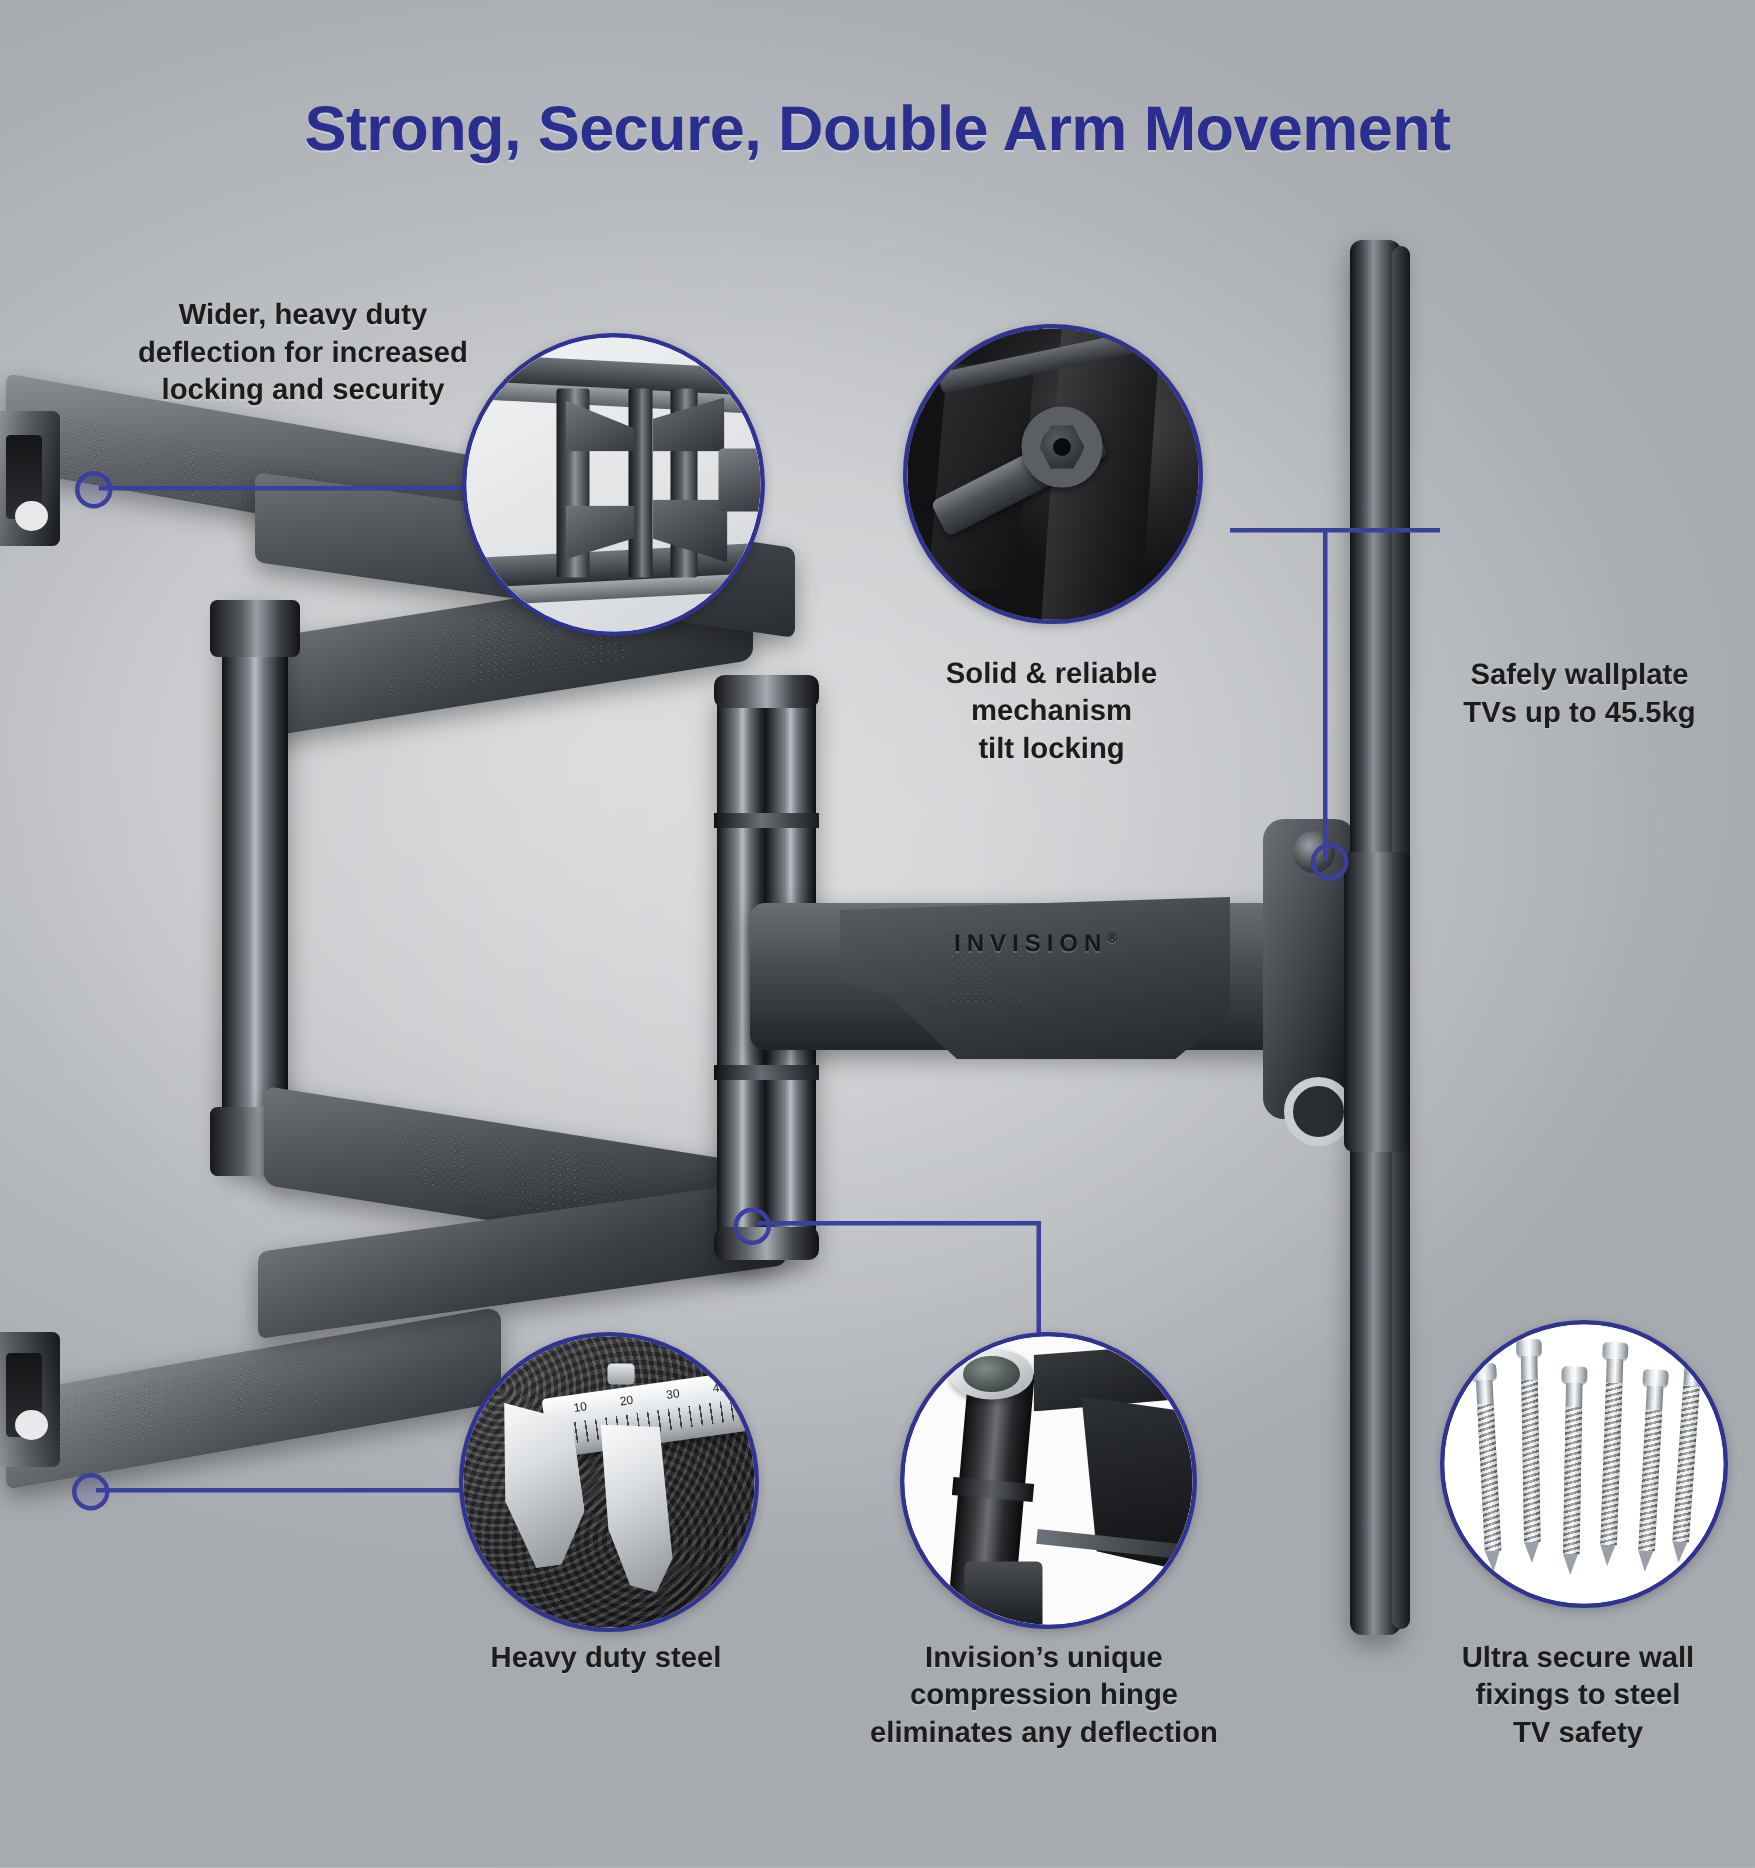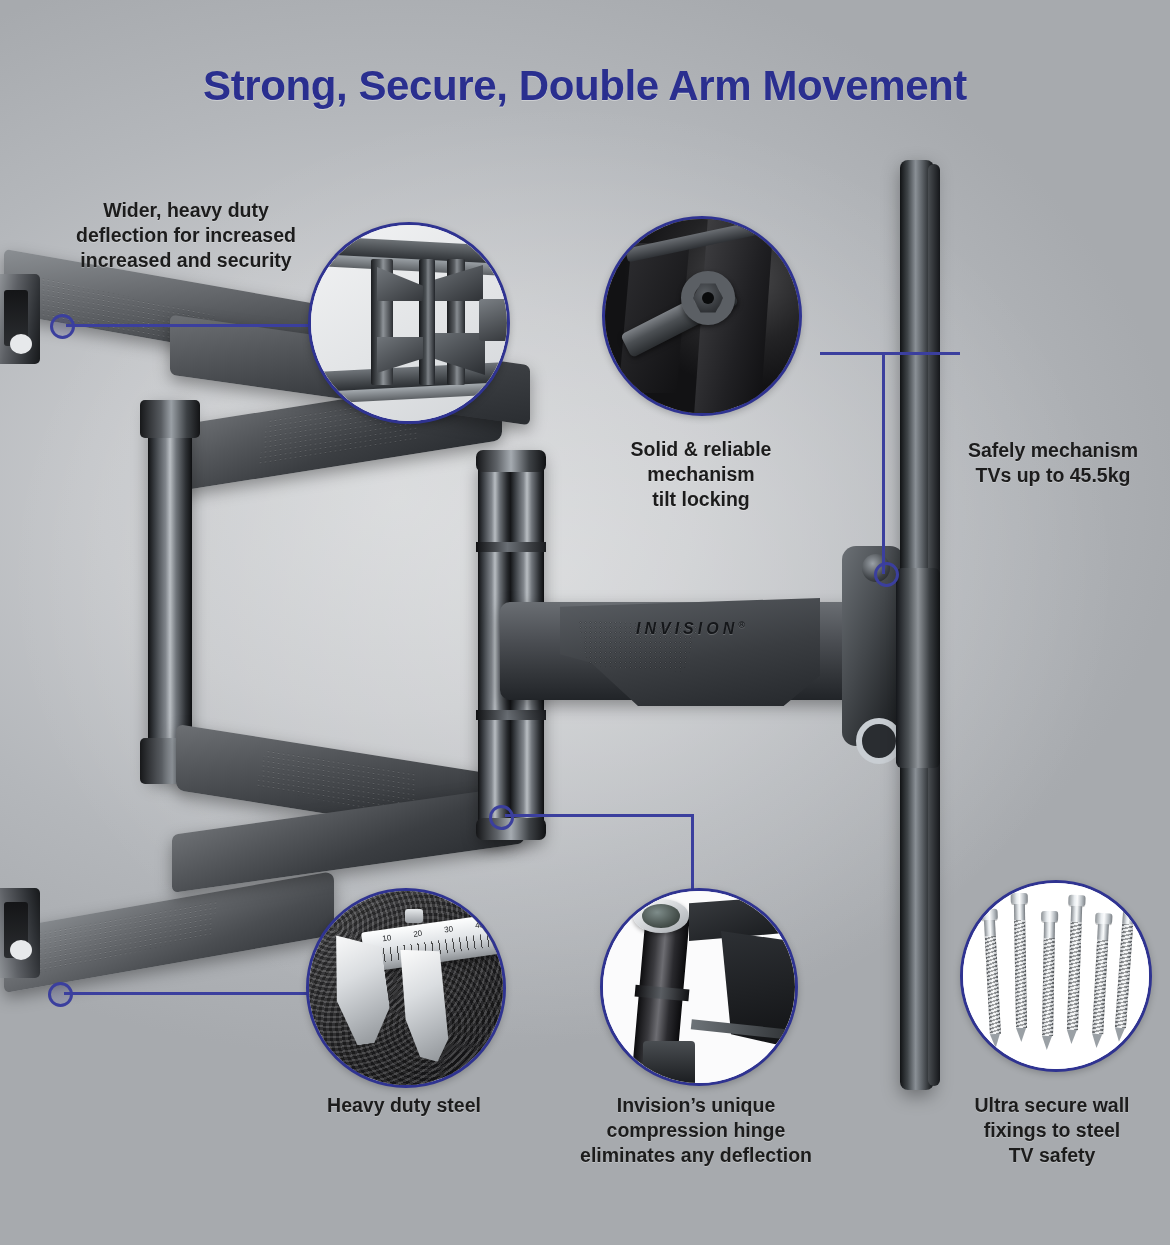--- a/index.html
+++ b/index.html
@@ -207,45 +207,45 @@
     <div class="metal shadowed" style="position:absolute;left:500px;top:452px;width:370px;height:98px;border-radius:10px;
                 background:linear-gradient(180deg,#6a6e73 0%,#4b4e53 40%,#34373b 72%,#212428 100%);"></div>
     <div style="position:absolute;left:560px;top:448px;width:260px;height:108px;
                 clip-path:polygon(0 8%,100% 0,100% 72%,86% 100%,30% 100%,12% 60%,0 52%);
                 background:linear-gradient(170deg,#5a5e63,#3a3d41 55%,#25282c);"></div>
     <div class="perf" style="position:absolute;left:578px;top:470px;width:120px;height:52px;opacity:.7;
                 clip-path:polygon(0 0,100% 12%,88% 100%,8% 88%);"></div>
 
     <div style="position:absolute;left:636px;top:470px;width:150px;height:26px;
                 font-size:16px;letter-spacing:4px;color:#15171a;font-weight:600;
-                text-shadow:0 1px 0 rgba(255,255,255,.18);font-style:italic;">
+                text-shadow:0 1px 0 rgba(255,255,255,.18);">
       <span>INVISION</span><span style="font-size:9px;vertical-align:super;letter-spacing:0;">®</span>
     </div>
 
     <div style="position:absolute;left:842px;top:396px;width:62px;height:200px;border-radius:14px;
                 background:linear-gradient(110deg,#6b7075,#44484c 45%,#24272a 80%,#141618);"></div>
     <div style="position:absolute;left:862px;top:404px;width:28px;height:28px;border-radius:50%;
                 background:radial-gradient(circle at 38% 34%,#9aa0a6,#3f4347 60%,#1a1c1e);"></div>
     <div style="position:absolute;left:856px;top:568px;width:34px;height:34px;border-radius:50%;
                 border:6px solid #c9ced3;background:#2a2d31;"></div>
 
     <div style="position:absolute;left:900px;top:10px;width:34px;height:930px;border-radius:8px;
                 background:linear-gradient(90deg,#111315 0%,#3f4448 22%,#8a9096 46%,#5b6065 66%,#26292c 88%,#0d0e10 100%);
                 box-shadow:0 6px 18px rgba(0,0,0,.35);"></div>
     <div style="position:absolute;left:928px;top:14px;width:12px;height:922px;border-radius:6px;
                 background:linear-gradient(90deg,#4a4e52,#15171a);"></div>
 
     <div style="position:absolute;left:896px;top:418px;width:44px;height:200px;border-radius:6px;
                 background:linear-gradient(90deg,#14161a,#4d5256 28%,#8f9499 50%,#3a3e42 76%,#0f1113);"></div>
   </div>
 
-  <div class="caption" style="left:38px;top:198px;width:296px;text-align:center;">
+  <div class="caption" style="left:54px;top:198px;width:296px;text-align:center;">
     <div>Wider, heavy duty</div>
     <div>deflection for increased</div>
-    <div>increased and security</div>
+    <div>locking and security</div>
   </div>
   <div class="dot filled" style="left:50px;top:314px;"></div>
   <div class="lead h" style="left:66px;top:324px;width:250px;"></div>
 
   <div class="inset" style="left:308px;top:222px;width:196px;height:196px;">
     <div class="scene" style="background:linear-gradient(150deg,#f2f3f4,#e2e4e6 55%,#d2d5d8);">
 
       <div class="bar" style="left:-10px;top:16px;width:220px;height:22px;transform:skewY(3deg);
                   background:linear-gradient(180deg,#6d7276,#43474b 55%,#23262a);"></div>
       <div class="bar" style="left:-10px;top:34px;width:220px;height:12px;transform:skewY(3deg);
@@ -307,21 +307,21 @@
     <div>Solid &amp; reliable</div>
     <div>mechanism</div>
     <div>tilt locking</div>
   </div>
 
   <div class="lead h" style="left:820px;top:352px;width:140px;"></div>
   <div class="lead v" style="left:882px;top:352px;height:222px;"></div>
   <div class="dot" style="left:874px;top:562px;"></div>
 
   <div class="caption" style="left:940px;top:438px;width:226px;">
-    <div>Safely mechanism</div>
+    <div>Safely wallplate</div>
     <div>TVs up to 45.5kg</div>
   </div>
 
   <div class="dot filled" style="left:48px;top:982px;"></div>
   <div class="lead h" style="left:64px;top:992px;width:250px;"></div>
 
   <div class="inset" style="left:306px;top:888px;width:194px;height:194px;">
     <div class="leather"></div>
 
     <div style="position:absolute;left:54px;top:30px;width:166px;height:40px;transform:rotate(-8deg);

